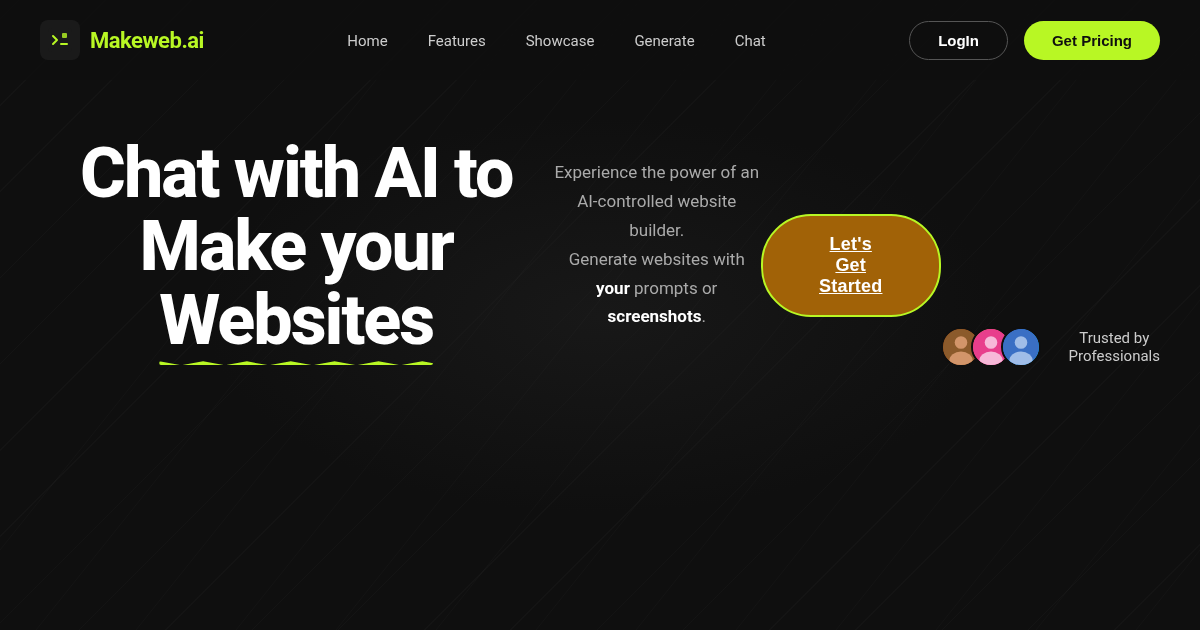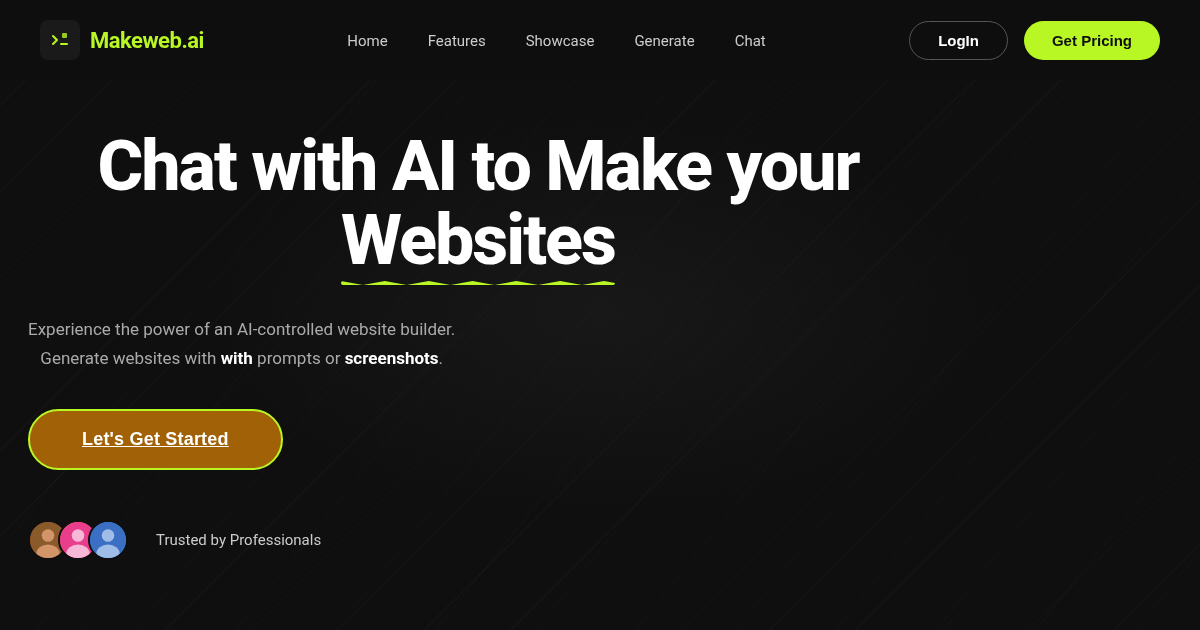--- a/index.html
+++ b/index.html
@@ -137,25 +137,24 @@
       font-size: 15px;
       font-weight: 700;
       cursor: pointer;
     }
 
     
     .hero {
       position: relative;
       z-index: 5;
       display: flex;
-      flex-direction: column;
-      align-items: flex-start;
+      align-items: flex-end;
       justify-content: center;
       text-align: center;
-      padding: 50px 28px 40px;
+      padding: 50px 40px 40px;
     }
 
     .hero-title {
       font-size: 70px;
       font-weight: 800;
       line-height: 1.05;
       color: #ffffff;
       letter-spacing: -2px;
       margin-bottom: 10px;
       max-width: 900px;
@@ -317,21 +316,21 @@
   </div>
 </nav>
 
 <section class="hero">
   <h1 class="hero-title">
     <span>Chat with AI to Make your </span><span class="hero-title-underline">Websites</span>
   </h1>
 
   <p class="hero-subtitle">
     <span>Experience the power of an AI-controlled website builder.</span><br>
-    <span>Generate websites with </span><strong>with</strong><span> prompts or </span><strong>screenshots</strong><span>.</span><br>
+    <span>Generate websites with </span><strong>your</strong><span> prompts or </span><strong>screenshots</strong><span>.</span><br>
   </p>
 
   <button class="btn-cta">Let's Get Started</button>
 
   <div class="trust-area">
     <div class="avatars">
       <div class="avatar avatar-1">
         <svg viewBox="0 0 40 40" xmlns="http://www.w3.org/2000/svg" width="40" height="40">
           <circle cx="20" cy="20" r="20" fill="#8B5A2B"></circle>
           <circle cx="20" cy="15" r="7" fill="#D2956A"></circle>

